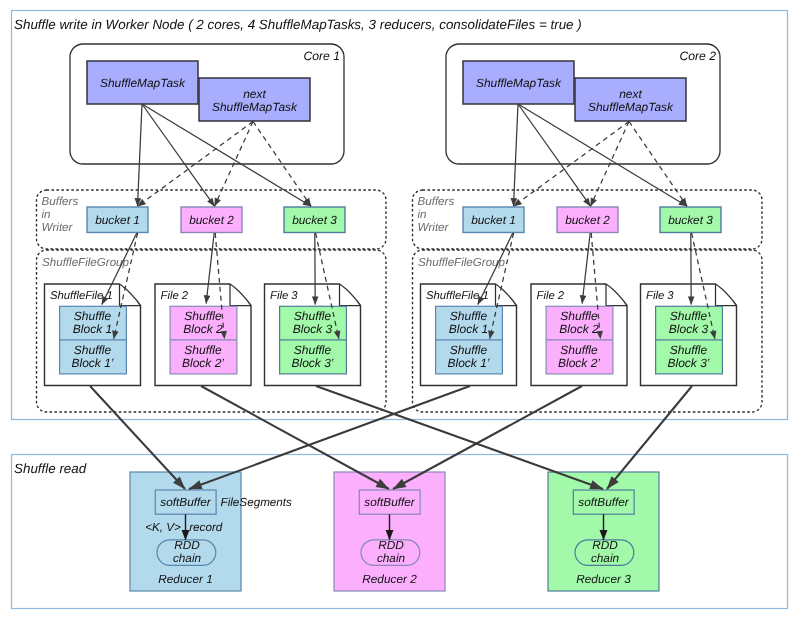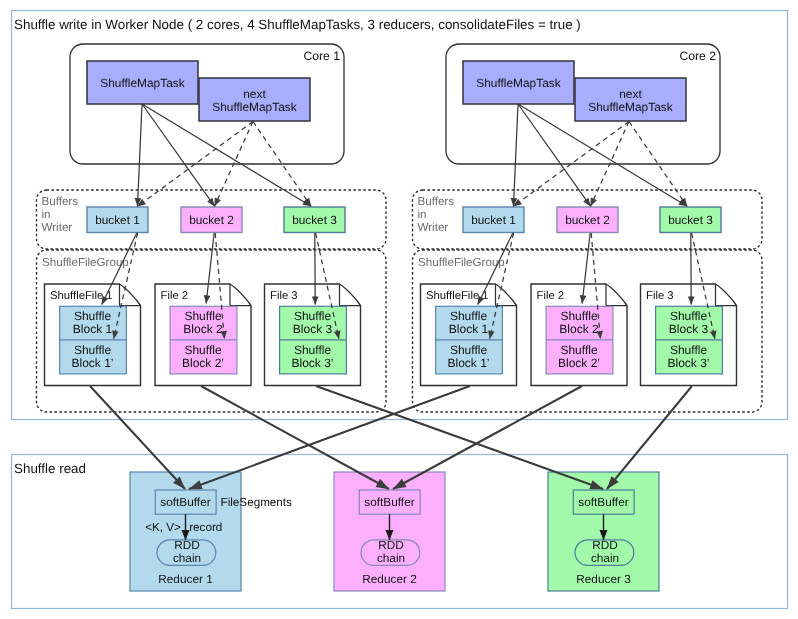--- a/index.html
+++ b/index.html
@@ -1,18 +1,18 @@
 <!DOCTYPE html>
 <html><head>
 <meta charset="utf-8">
 <title>Shuffle write / Shuffle read diagram</title>
 <style>
   html,body{margin:0;padding:0;background:#ffffff;}
   body{width:798px;height:619px;overflow:hidden;font-family:"Liberation Sans",sans-serif;}
-  #stage{position:relative;width:798px;height:619px;}
+  #stage{position:relative;width:798px;height:619px;font-style:italic;}
   svg{display:block;}
   text{font-family:"Liberation Sans",sans-serif;fill:#101010;}
   svg{shape-rendering:geometricPrecision;text-rendering:geometricPrecision;}
   #stage{transform:translateZ(0);}
   .ttl{font-size:13.4px;}
   .corelbl{font-size:12.2px;}
   .boxlbl{font-size:11.9px;}
   .bucketlbl{font-size:11.8px;}
   .dim{font-size:11.6px;fill:#6b6b6b;}
   .filelbl{font-size:11.3px;}

